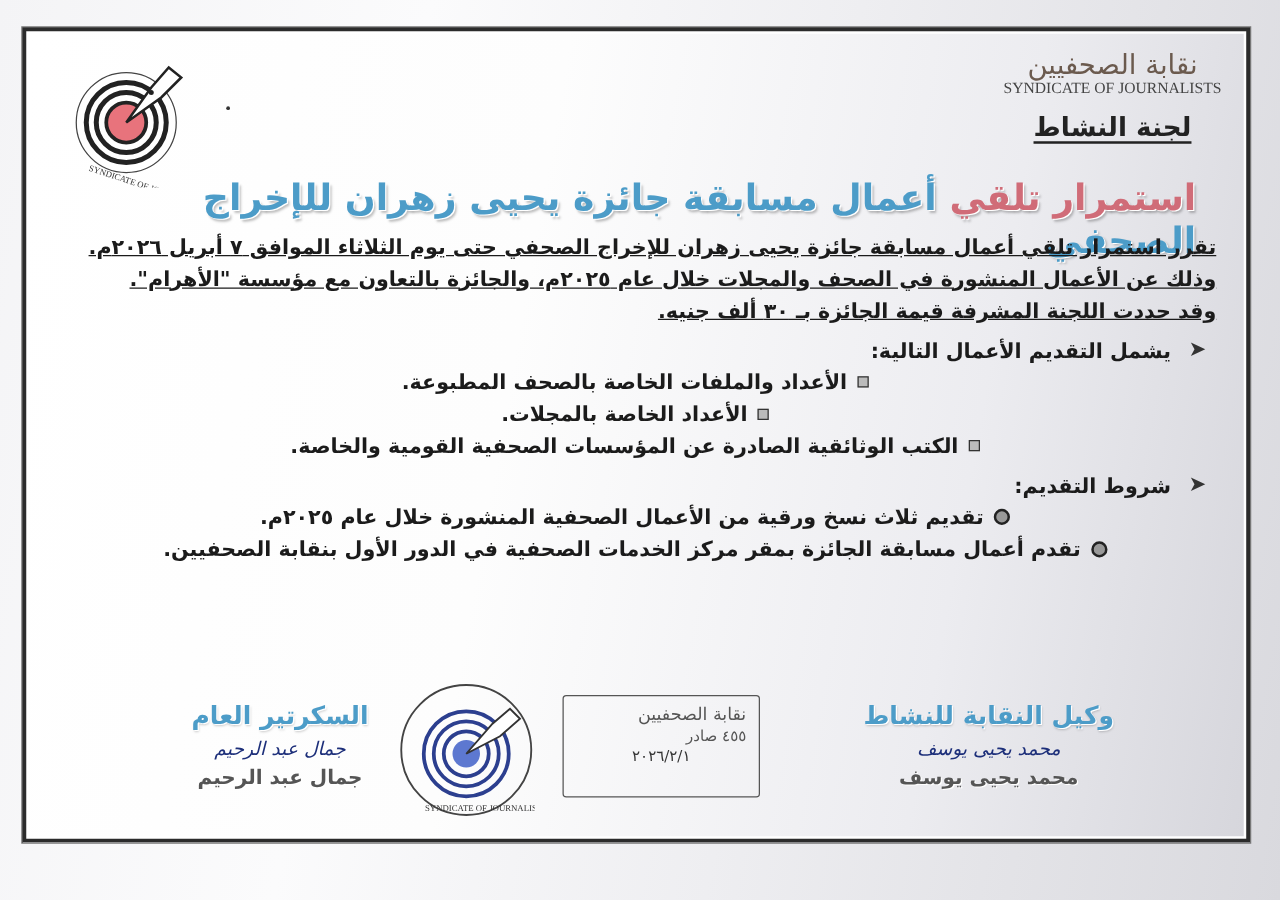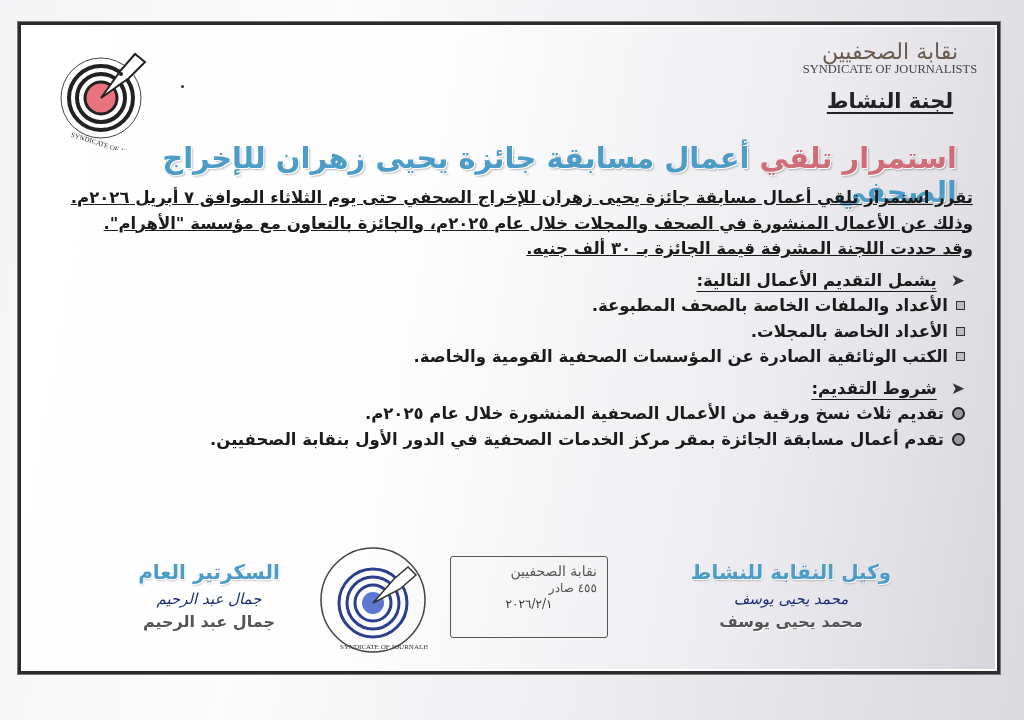--- a/index.html
+++ b/index.html
@@ -26,23 +26,23 @@
   }
   .title .t-red { color:#d06c78; }
   .title .t-blue { color:#4c9cc8; }
   .body {
     position:absolute; right:24px; left:30px; top:160px; direction:rtl;
     font-size:16.5px; font-weight:bold; color:#1b1b1b; line-height:25.5px;
   }
   .para p { margin:0;text-decoration:underline; }
   .section-head { margin:6px 0 0 0; display:flex; align-items:center; gap:14px; padding-right:8px; }
   .section-head .arrow { font-size:17px; color:#333; font-weight:normal; }
-  .section-head .txt { text-decoration:underline; text-underline-offset:5px; }
+  .section-head .txt { text-underline-offset:5px; }
   ul { list-style:none; margin:0; padding:0 8px 0 0; }
-  li { display:flex; align-items:center; gap:8px; }
+  li { display:flex; align-items:center; gap:8px;justify-content:center; }
   .sq { width:7px; height:7px; border:1.5px solid #333; background:#bbb; display:inline-block; flex:none; }
   .circ { width:9px; height:9px; border-radius:50%; border:2px solid #222; background:#999; display:inline-block; flex:none; }
   .sig { position:absolute; text-align:center; direction:rtl; }
   .sig .role { font-size:20px; font-weight:bold; color:#4c9cc8; text-shadow:1px 1px 0 #fff, 1px 2px 2px rgba(0,0,0,0.2); }
   .sig .hand { font-family:"DejaVu Serif", serif; font-style:italic; font-size:15px; color:#1d2f7a; margin-top:6px; }
   .sig .name { font-size:16px; font-weight:bold; color:#555; margin-top:4px; text-shadow:1px 1px 0 #fff; }
   .stamp-round { position:absolute; left:318px; top:545px; width:110px; height:110px; }
   .stamp-rect {
     position:absolute; left:450px; top:556px; width:158px; height:82px;
     border:1.5px solid #555; border-radius:3px; direction:rtl; color:#555;
@@ -119,21 +119,21 @@
         </li>
     </ul>
   </div>
 
   <div class="sig" style="left:650px; top:535px; width:240px;">
     <div class="role">وكيل النقابة للنشاط</div>
     <div class="hand">محمد يحيى يوسف</div>
     <div class="name">محمد يحيى يوسف</div>
   </div>
 
-  <div class="sig" style="left:88px; top:535px; width:200px;">
+  <div class="sig" style="left:103px; top:535px; width:200px;">
     <div class="role">السكرتير العام</div>
     <div class="hand">جمال عبد الرحيم</div>
     <div class="name">جمال عبد الرحيم</div>
   </div>
 </div>
 
 <svg class="stamp-round" viewBox="0 0 110 110">
   <circle cx="55" cy="55" r="52" fill="none" stroke="#444" stroke-width="1.5"></circle>
   <circle cx="55" cy="58" r="34" fill="none" stroke="#2c3f8f" stroke-width="3"></circle>
   <circle cx="55" cy="58" r="26" fill="none" stroke="#2c3f8f" stroke-width="3"></circle>

